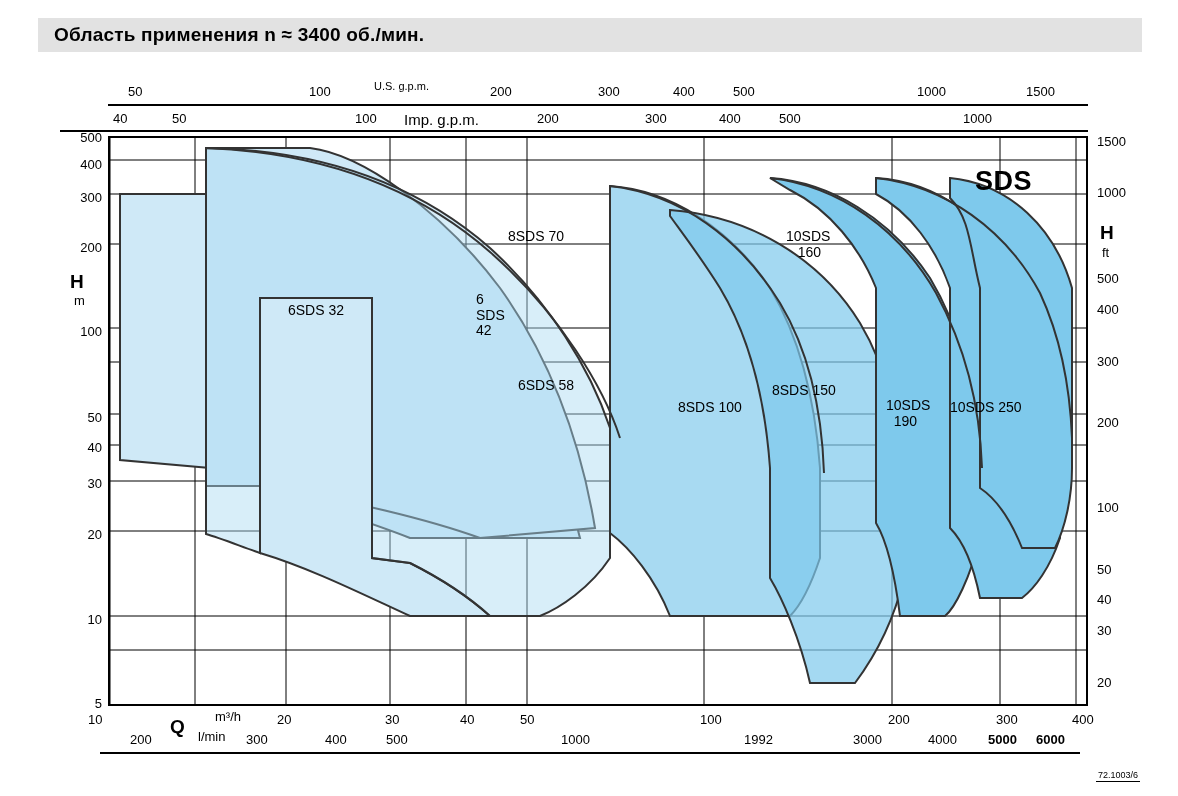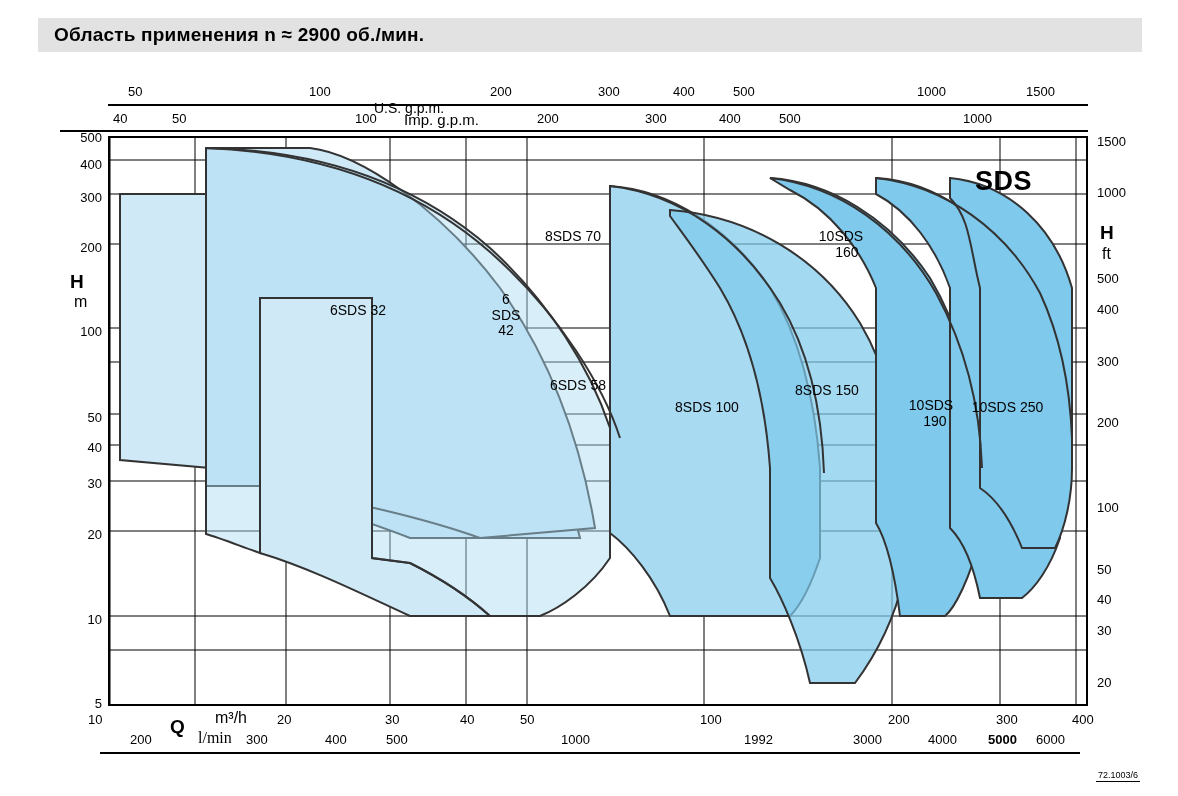--- a/index.html
+++ b/index.html
@@ -32,46 +32,46 @@
     overflow:hidden;
     background:#fff;
   }
   
   .tick{
     position:absolute;font-size:13px;white-space:nowrap;
   }
   .tick.left{text-align:right;}
   .axis-line{position:absolute;background:#000;height:2px;}
   .axis-title{position:absolute;font-weight:bold;font-size:19px;}
-  .axis-unit{position:absolute;font-size:16px;}
+  .axis-unit{position:absolute;font-size:13px;}
   
   .region-label{
-    position:absolute;font-size:14px;text-align:center;line-height:1.12;
+    position:absolute;font-size:14px;text-align:left;line-height:1.12;
     white-space:pre;
   }
   .series-title{
     position:absolute;font-size:27px;font-weight:bold;letter-spacing:.5px;
   }
   #doc-code{
     position:absolute;right:38px;bottom:14px;font-size:9px;color:#000;
     border-bottom:1px solid #000;padding:0 2px 1px 2px;
   }
   svg{display:block;}
 </style>
 </head>
 <body>
 
 <div id="header-bar">
-  <div id="header-title">Область применения  n ≈ 2900 об./мин.</div>
+  <div id="header-title">Область применения  n ≈ 3400 об./мин.</div>
 </div>
 
 <div id="chart-area">
 
   <div class="axis-line" style="left:108px;top:104px;width:980px;"></div>
-  <div class="axis-unit" style="left:374px;top:100px;font-size:14px;text-align:center;">U.S. g.p.m.</div>
+  <div class="axis-unit" style="left:374px;top:80px;font-size:11px;text-align:center;">U.S. g.p.m.</div>
   <div class="tick" style="left:128px;top:84px;">50</div>
   <div class="tick" style="left:309px;top:84px;">100</div>
   <div class="tick" style="left:490px;top:84px;">200</div>
   <div class="tick" style="left:598px;top:84px;">300</div>
   <div class="tick" style="left:673px;top:84px;">400</div>
   <div class="tick" style="left:733px;top:84px;">500</div>
   <div class="tick" style="left:917px;top:84px;">1000</div>
   <div class="tick" style="left:1026px;top:84px;">1500</div>
 
   <div class="axis-line" style="left:60px;top:130px;width:1028px;"></div>
@@ -108,42 +108,42 @@
   <div class="tick" style="left:1097px;top:354px;">300</div>
   <div class="tick" style="left:1097px;top:415px;">200</div>
   <div class="tick" style="left:1097px;top:500px;">100</div>
   <div class="tick" style="left:1097px;top:562px;">50</div>
   <div class="tick" style="left:1097px;top:592px;">40</div>
   <div class="tick" style="left:1097px;top:623px;">30</div>
   <div class="tick" style="left:1097px;top:675px;">20</div>
 
   <div class="axis-title" style="left:170px;top:716px;">Q</div>
   <div class="axis-unit" style="left:215px;top:709px;">m³/h</div>
-  <div class="axis-unit" style="left:198px;top:729px;font-family:Liberation Serif, serif;">l/min</div>
+  <div class="axis-unit" style="left:198px;top:729px;">l/min</div>
   <div class="tick" style="left:88px;top:712px;">10</div>
   <div class="tick" style="left:277px;top:712px;">20</div>
   <div class="tick" style="left:385px;top:712px;">30</div>
   <div class="tick" style="left:460px;top:712px;">40</div>
   <div class="tick" style="left:520px;top:712px;">50</div>
   <div class="tick" style="left:700px;top:712px;">100</div>
   <div class="tick" style="left:888px;top:712px;">200</div>
   <div class="tick" style="left:996px;top:712px;">300</div>
   <div class="tick" style="left:1072px;top:712px;">400</div>
 
   <div class="axis-line" style="left:100px;top:752px;width:980px;"></div>
   <div class="tick" style="left:130px;top:732px;">200</div>
   <div class="tick" style="left:246px;top:732px;">300</div>
   <div class="tick" style="left:325px;top:732px;">400</div>
   <div class="tick" style="left:386px;top:732px;">500</div>
   <div class="tick" style="left:561px;top:732px;">1000</div>
   <div class="tick" style="left:744px;top:732px;">1992</div>
   <div class="tick" style="left:853px;top:732px;">3000</div>
   <div class="tick" style="left:928px;top:732px;">4000</div>
   <div class="tick" style="left:988px;top:732px;font-weight:bold;">5000</div>
-  <div class="tick" style="left:1036px;top:732px;">6000</div>
+  <div class="tick" style="left:1036px;top:732px;font-weight:bold;">6000</div>
 
   <div class="plot">
     <svg width="976" height="566" viewBox="0 0 976 566">
 
       <g stroke="#000" stroke-width="1">
         <line x1="0" y1="22" x2="976" y2="22"></line>
         <line x1="0" y1="56" x2="976" y2="56"></line>
         <line x1="0" y1="106" x2="976" y2="106"></line>
         <line x1="0" y1="190" x2="976" y2="190"></line>
         <line x1="0" y1="224" x2="976" y2="224"></line>
@@ -214,21 +214,21 @@
       </g>
     </svg>
   </div>
 
   <div class="region-label" style="left:288px;top:303px;width:140px;">6SDS 32</div>
   <div class="region-label" style="left:476px;top:292px;width:60px;">6
 SDS
 42</div>
   <div class="region-label" style="left:518px;top:378px;width:120px;">6SDS 58</div>
   <div class="region-label" style="left:508px;top:229px;width:130px;">8SDS 70</div>
-  <div class="region-label" style="left:652px;top:400px;width:110px;">8SDS 100</div>
+  <div class="region-label" style="left:678px;top:400px;width:110px;">8SDS 100</div>
   <div class="region-label" style="left:772px;top:383px;width:110px;">8SDS 150</div>
   <div class="region-label" style="left:786px;top:229px;width:110px;">10SDS
    160</div>
   <div class="region-label" style="left:886px;top:398px;width:90px;">10SDS
   190</div>
   <div class="region-label" style="left:950px;top:400px;width:115px;">10SDS 250</div>
 
   <div class="series-title" style="left:975px;top:166px;">SDS</div>
 </div>
 

